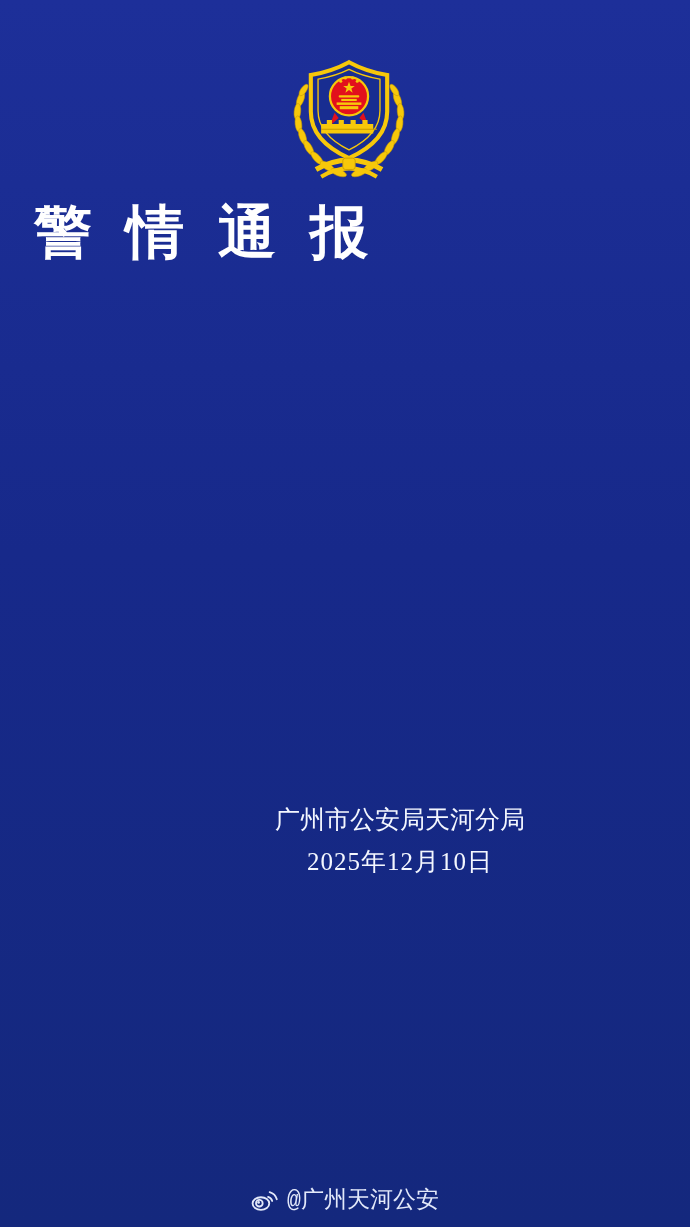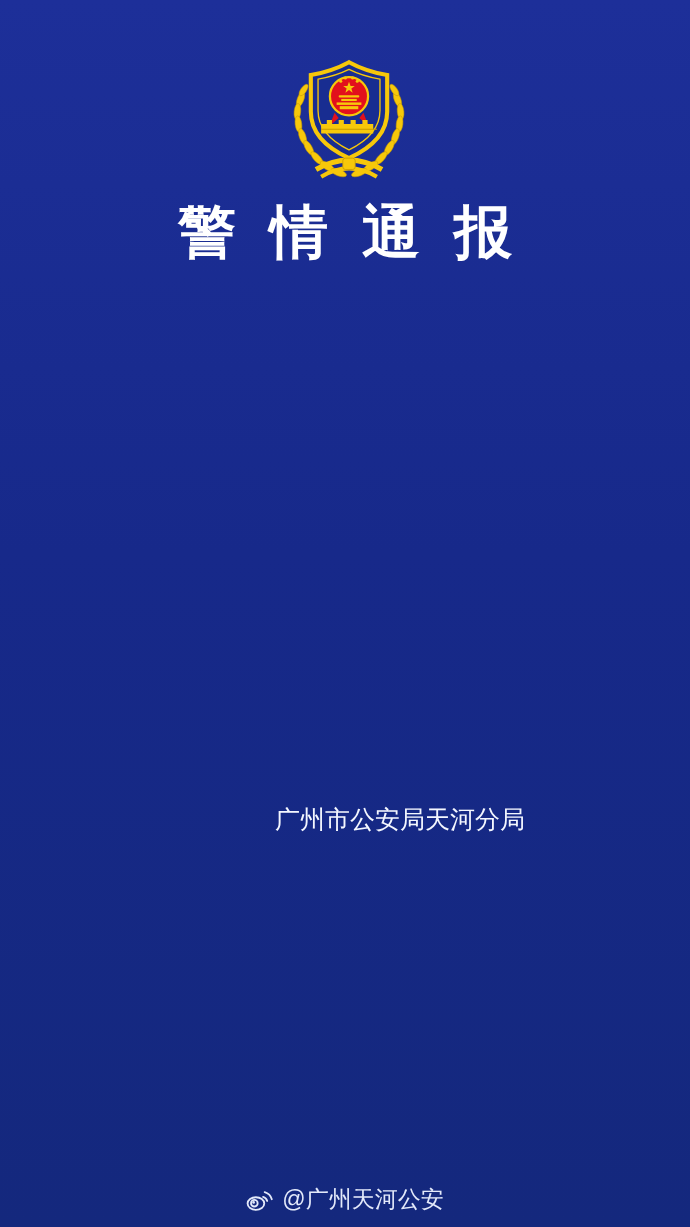--- a/index.html
+++ b/index.html
@@ -10,21 +10,20 @@
     background:linear-gradient(180deg,#1d2f99 0%,#17298a 45%,#14287d 100%);
     font-family:"Liberation Serif","DejaVu Serif",serif;
     color:#ffffff;
     overflow:hidden;
   }
   .emblem{
     position:absolute;left:286px;top:56px;width:126px;height:130px;
   }
   .title{
     position:absolute;top:194px;left:0;width:100%;
-    text-align:center;
     font-size:58px;font-weight:bold;
     letter-spacing:34px;text-indent:34px;
     color:#ffffff;
     white-space:nowrap;
   }
   .body-text{
     position:absolute;top:282px;left:78px;width:535px;
     font-size:26px;line-height:45px;
     letter-spacing:0.5px;
     text-align:justify;
@@ -37,21 +36,21 @@
     font-size:25px;line-height:42px;
     color:#f4f7ff;
   }
   .sign-inner{display:inline-block;transform:translateX(55px);}
   .sign-date{letter-spacing:1px;}
   .watermark{
     position:absolute;left:0;bottom:12px;width:100%;
     display:flex;justify-content:center;align-items:center;gap:9px;
     color:#e3e9fa;
     font-size:23px;
-    font-family:Liberation Sans, sans-serif;
+    font-family:Liberation Mono, monospace;
   }
   .watermark .wb-icon{display:block;}
 </style>
 </head>
 <body>
 
 <div class="poster">
 
   <svg class="emblem" viewBox="0 0 120 126" aria-hidden="true">
 
@@ -102,20 +101,21 @@
     <path d="M33,117 Q60,101 87,117" stroke="#f7c80a" stroke-width="4" fill="none"></path>
     <rect x="54" y="99" width="12" height="11" rx="2.5" fill="#f7c80a" stroke="#c79b00" stroke-width="0.8"></rect>
   </svg>
 
   <div class="title">警情通报</div>
 
 
   <div class="sign-block">
     <div class="sign-inner">
       <div class="sign-name">广州市公安局天河分局</div>
+      <div class="sign-date">2025年12月10日</div>
     </div>
   </div>
 
   <div class="watermark">
     <svg class="wb-icon" width="27" height="24" viewBox="0 0 34 28" aria-hidden="true">
       <g stroke="#e3e9fa" fill="none" stroke-width="2.3" stroke-linecap="round">
         <ellipse cx="12.5" cy="18.5" rx="10.5" ry="8"></ellipse>
         <circle cx="10.5" cy="18" r="4.2"></circle>
         <path d="M21.5,10 a7.5,7.5 0 0 1 5.2,5.2"></path>
         <path d="M23.5,4 a13,13 0 0 1 9,9"></path>

